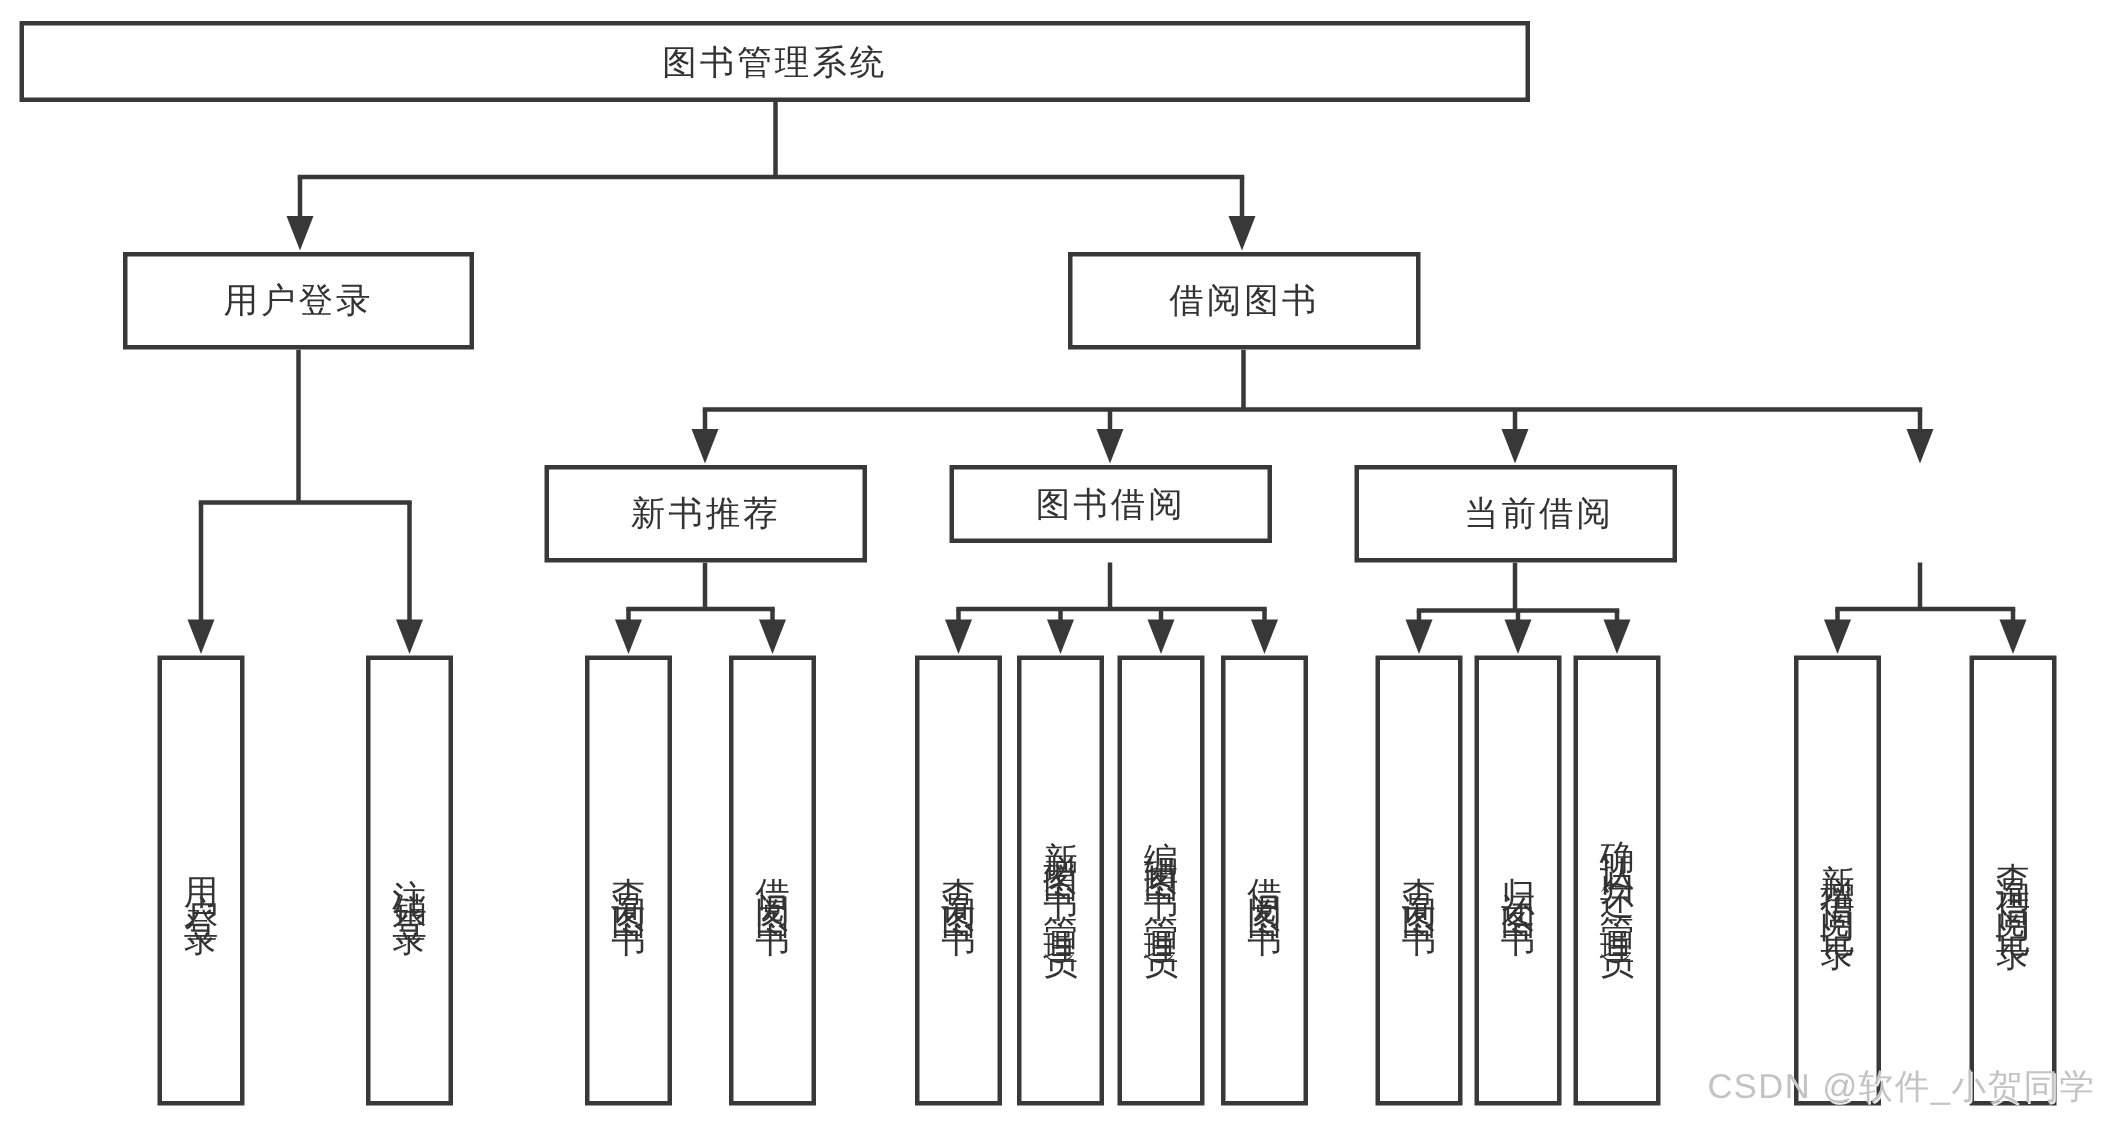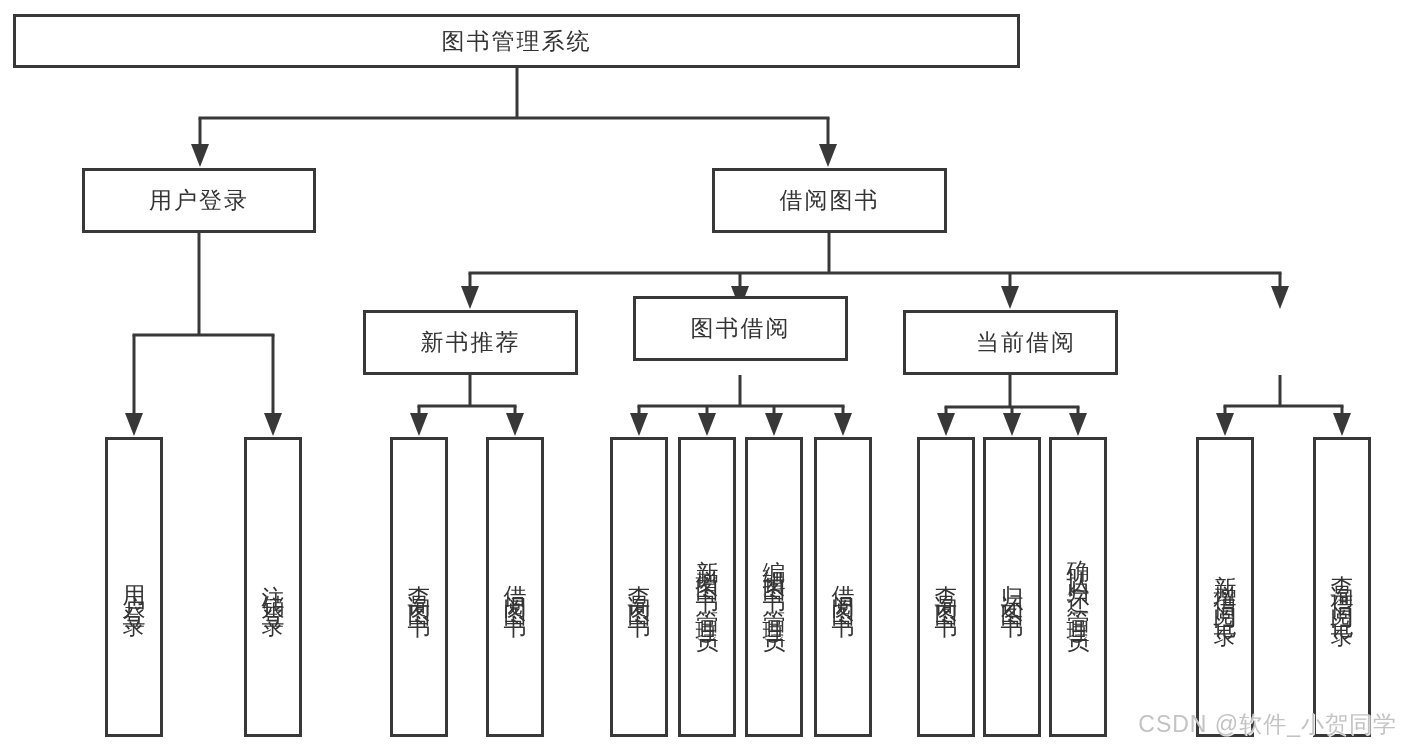--- a/index.html
+++ b/index.html
@@ -148,21 +148,21 @@
   <div class="node" style="left:82px; top:168px; width:234px; height:65px;">
     <span>用户登录</span>
   </div>
   <div class="node" style="left:712px; top:168px; width:235px; height:65px;">
     <span>借阅图书</span>
   </div>
 
   <div class="node" style="left:363px; top:310px; width:215px; height:65px;text-align:right;">
     <span>新书推荐</span>
   </div>
-  <div class="node" style="left:633px; top:296px; width:215px; height:65px;">
+  <div class="node" style="left:633px; top:310px; width:215px; height:52px;">
     <span>图书借阅</span>
   </div>
   <div class="node" style="left:903px; top:310px; width:215px; height:65px;padding-left:31px;">
     <span>当前借阅</span>
   </div>
 
   <div class="leaf" style="left:105px;">
     <span class="vtext">用户登录</span>
   </div>
   <div class="leaf" style="left:244px;">

